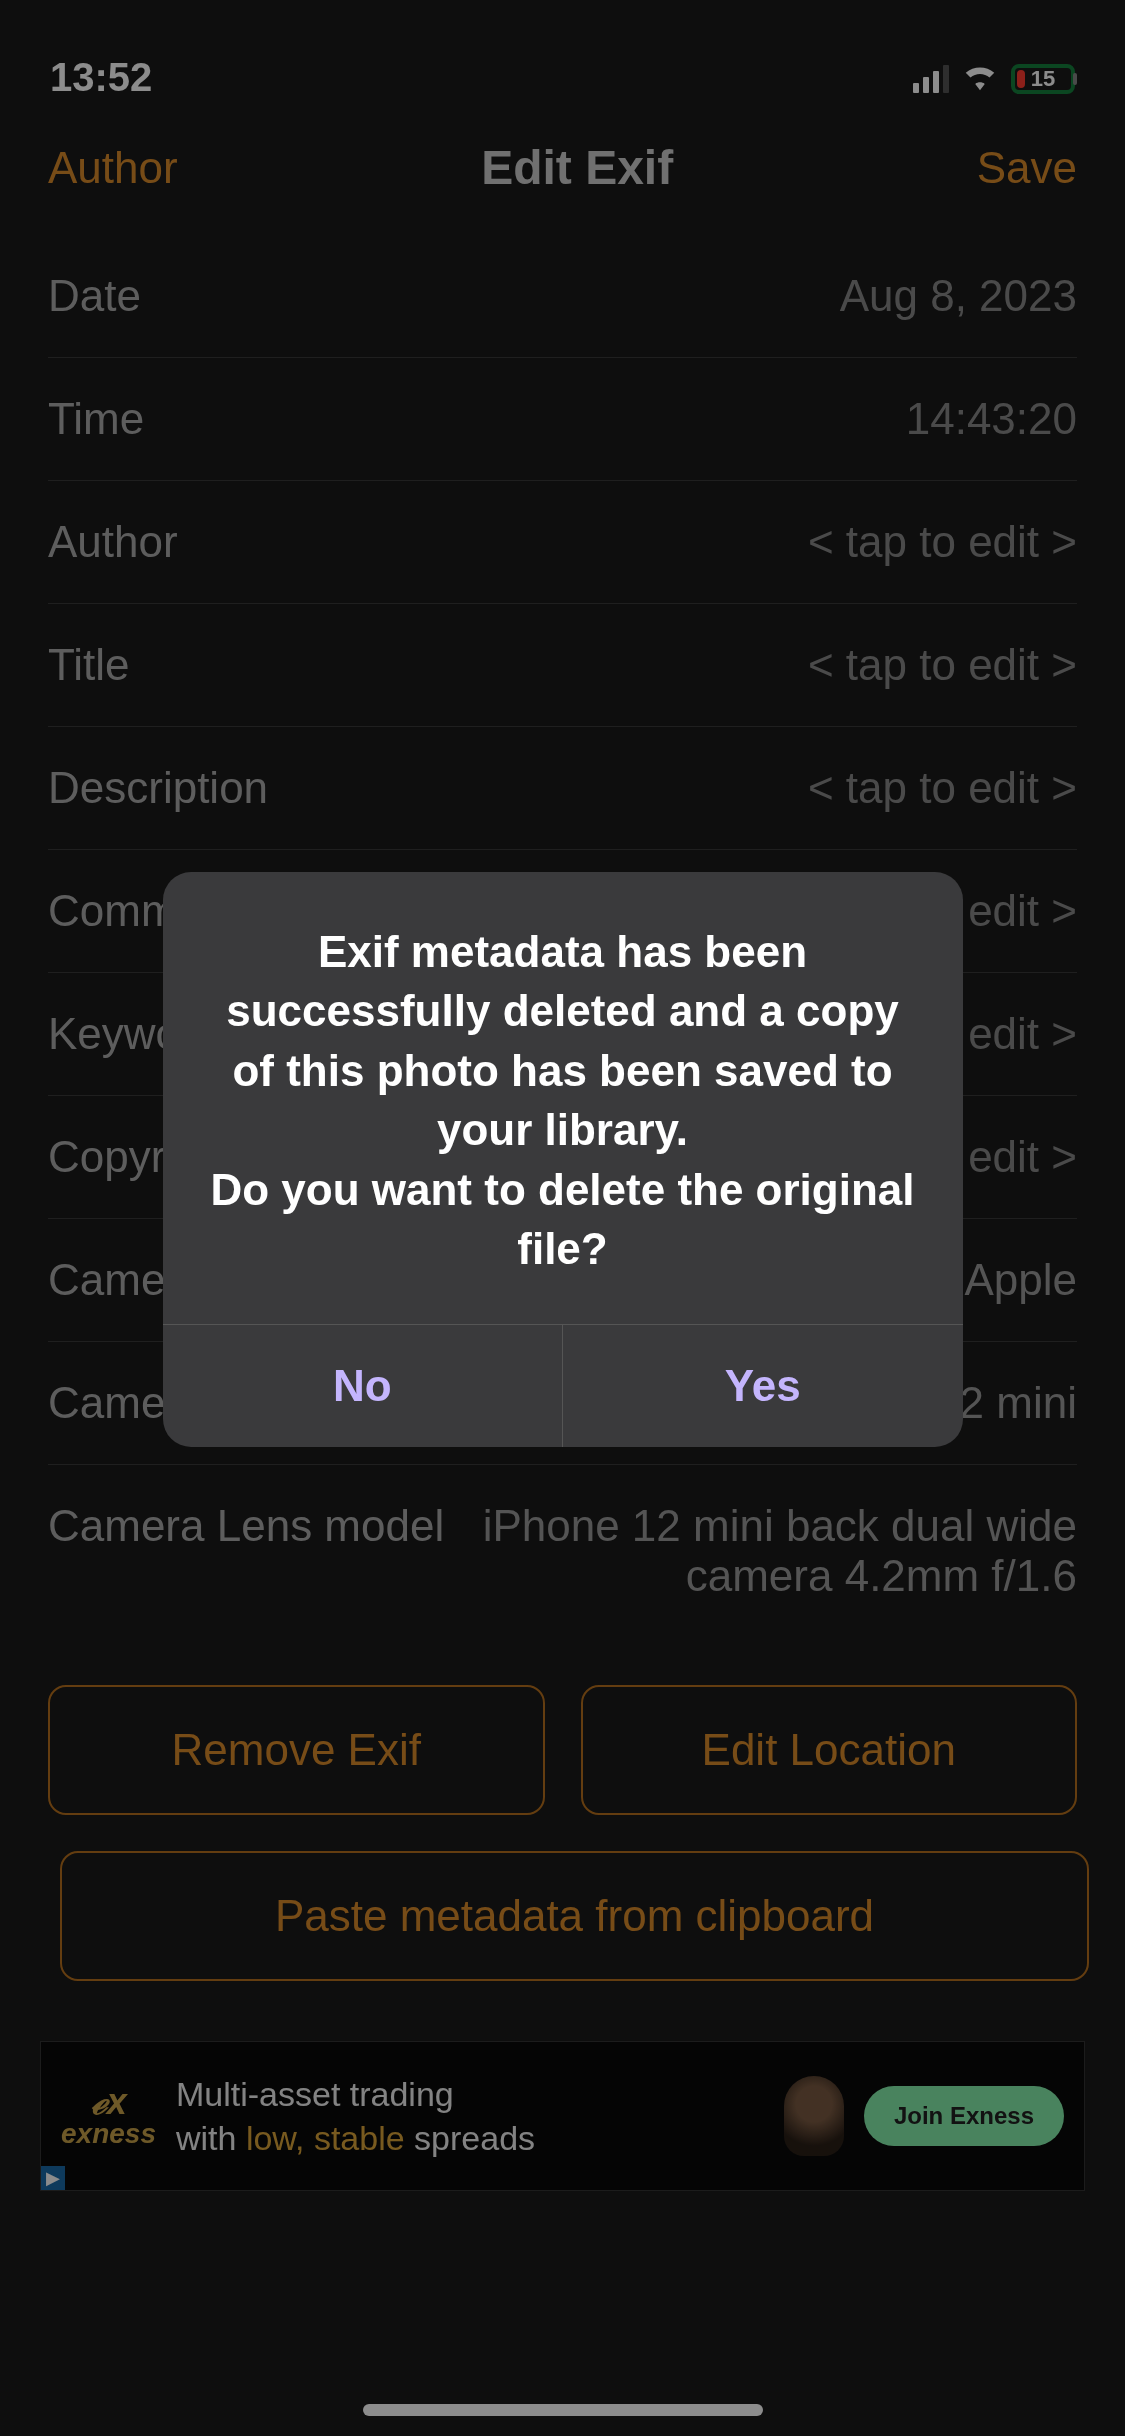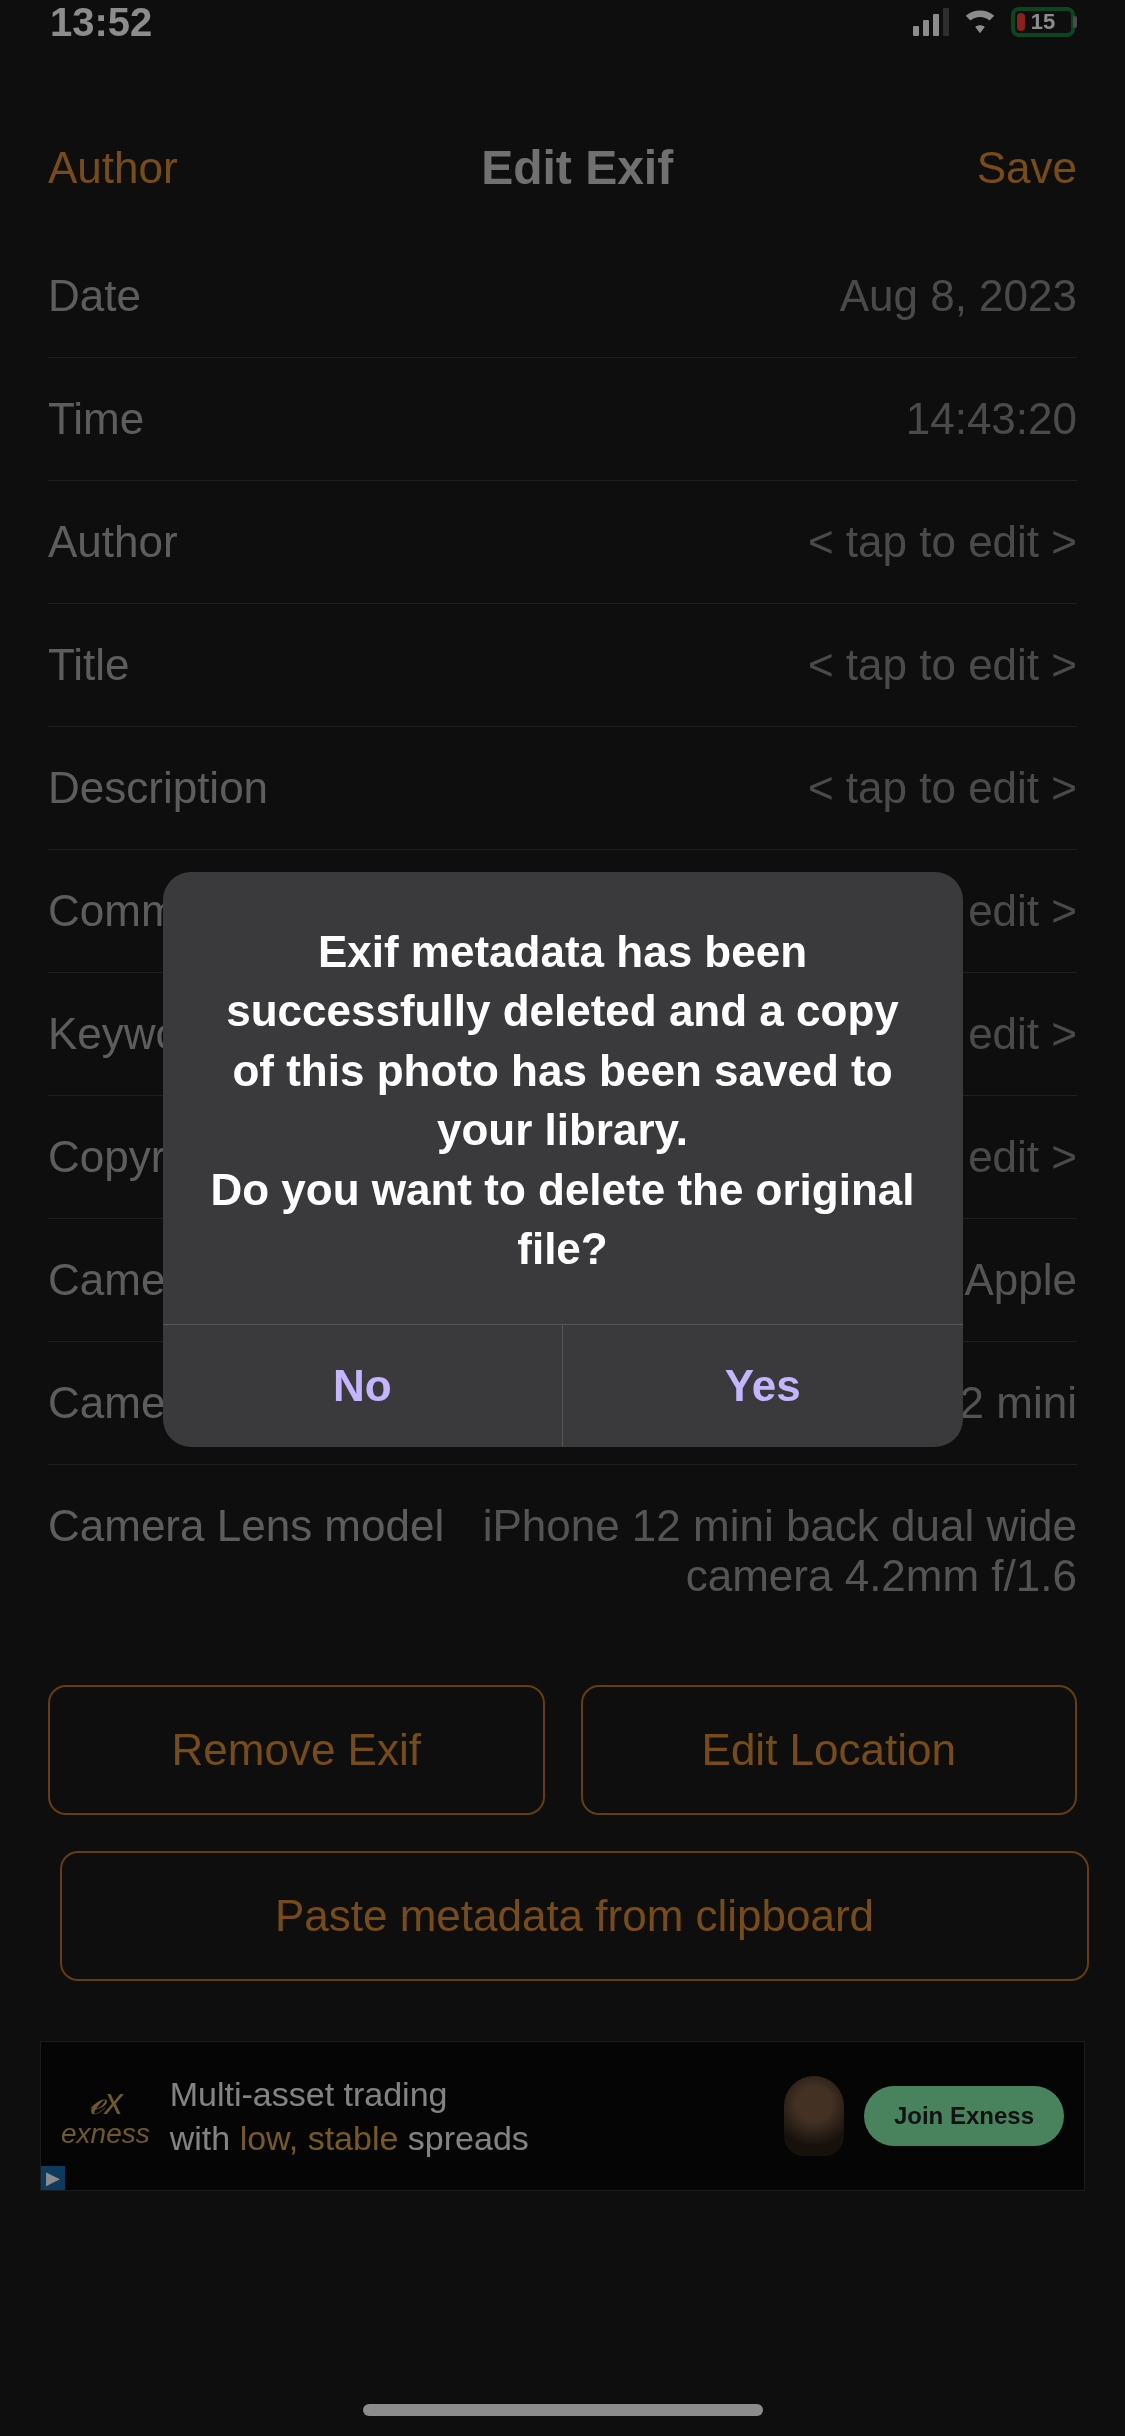--- a/index.html
+++ b/index.html
@@ -9,21 +9,21 @@
     background: #1a1a1a;
     font-family: -apple-system, BlinkMacSystemFont, "Segoe UI", Helvetica, Arial, sans-serif;
     color: #fff;
     position: relative;
     overflow: hidden;
   }
   .status-bar {
     height: 100px;
     display: flex;
     justify-content: space-between;
-    align-items: flex-start;
+    align-items: flex-end;
     padding: 0 50px;
     font-size: 40px;
     font-weight: 600;
   }
   .status-right {
     display: flex;
     align-items: center;
     gap: 12px;
   }
   .signal-bars {
@@ -137,21 +137,21 @@
     display:flex;
     align-items:center;
     padding: 0 20px;
     position:relative;
     gap: 20px;
   }
   .ad-logo {
     color: #c9a24a;
     font-size: 28px;
     font-style: italic;
-    font-weight: normal;
+    font-weight: bold;
     text-align:center;
     line-height:1;
   }
   .ad-text {
     color: #eee;
     font-size: 34px;
     line-height:1.3;
     flex:1;
   }
   .ad-text .highlight { color: #dba43a; }

